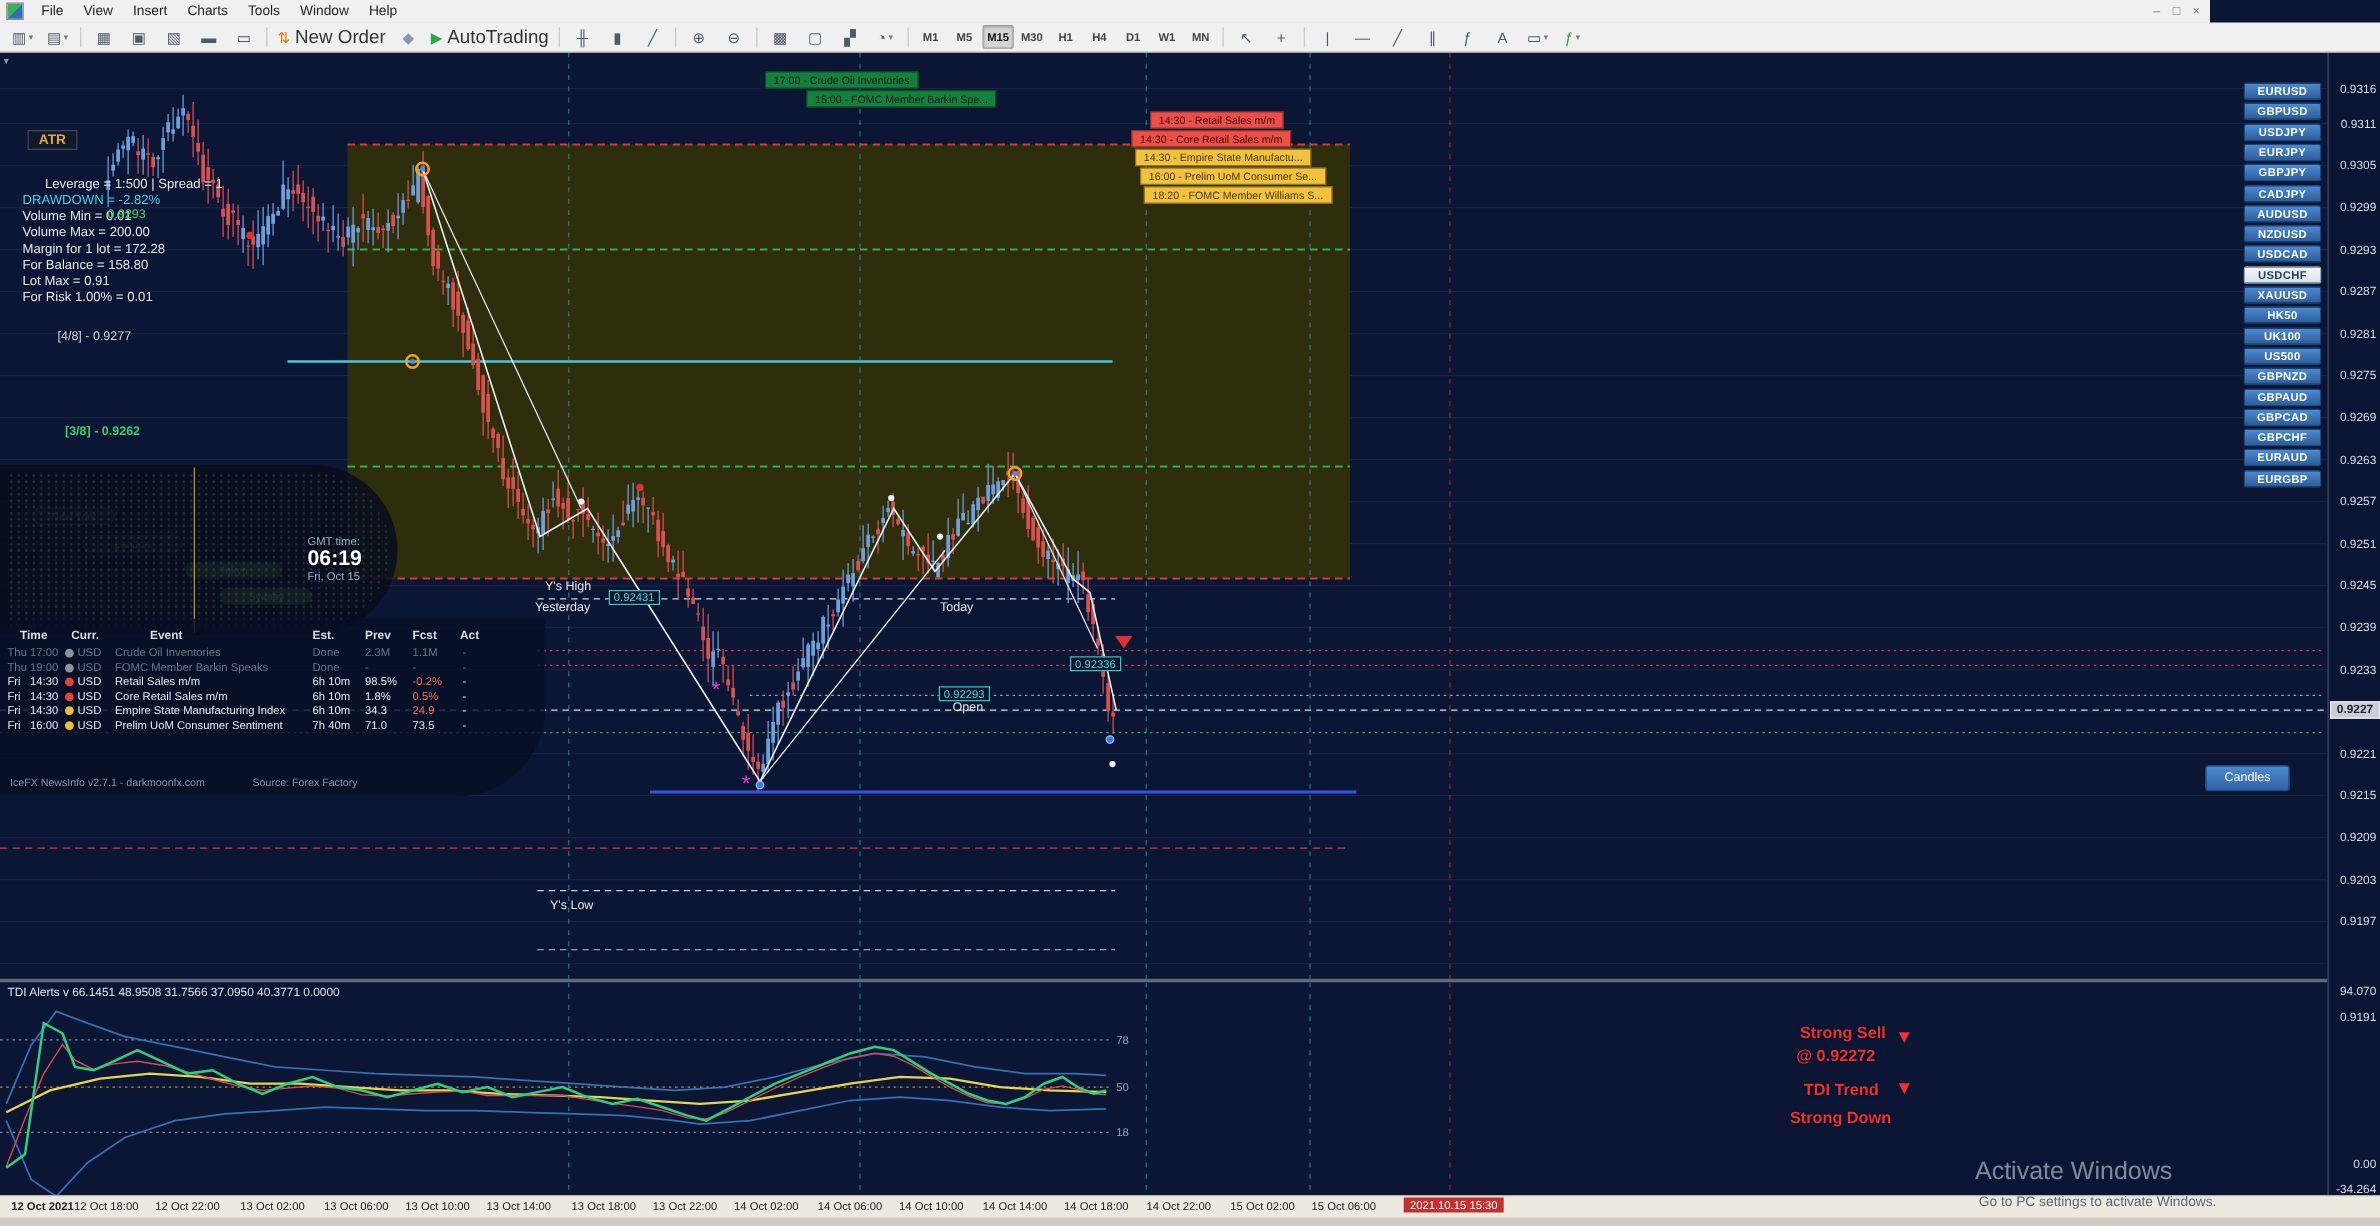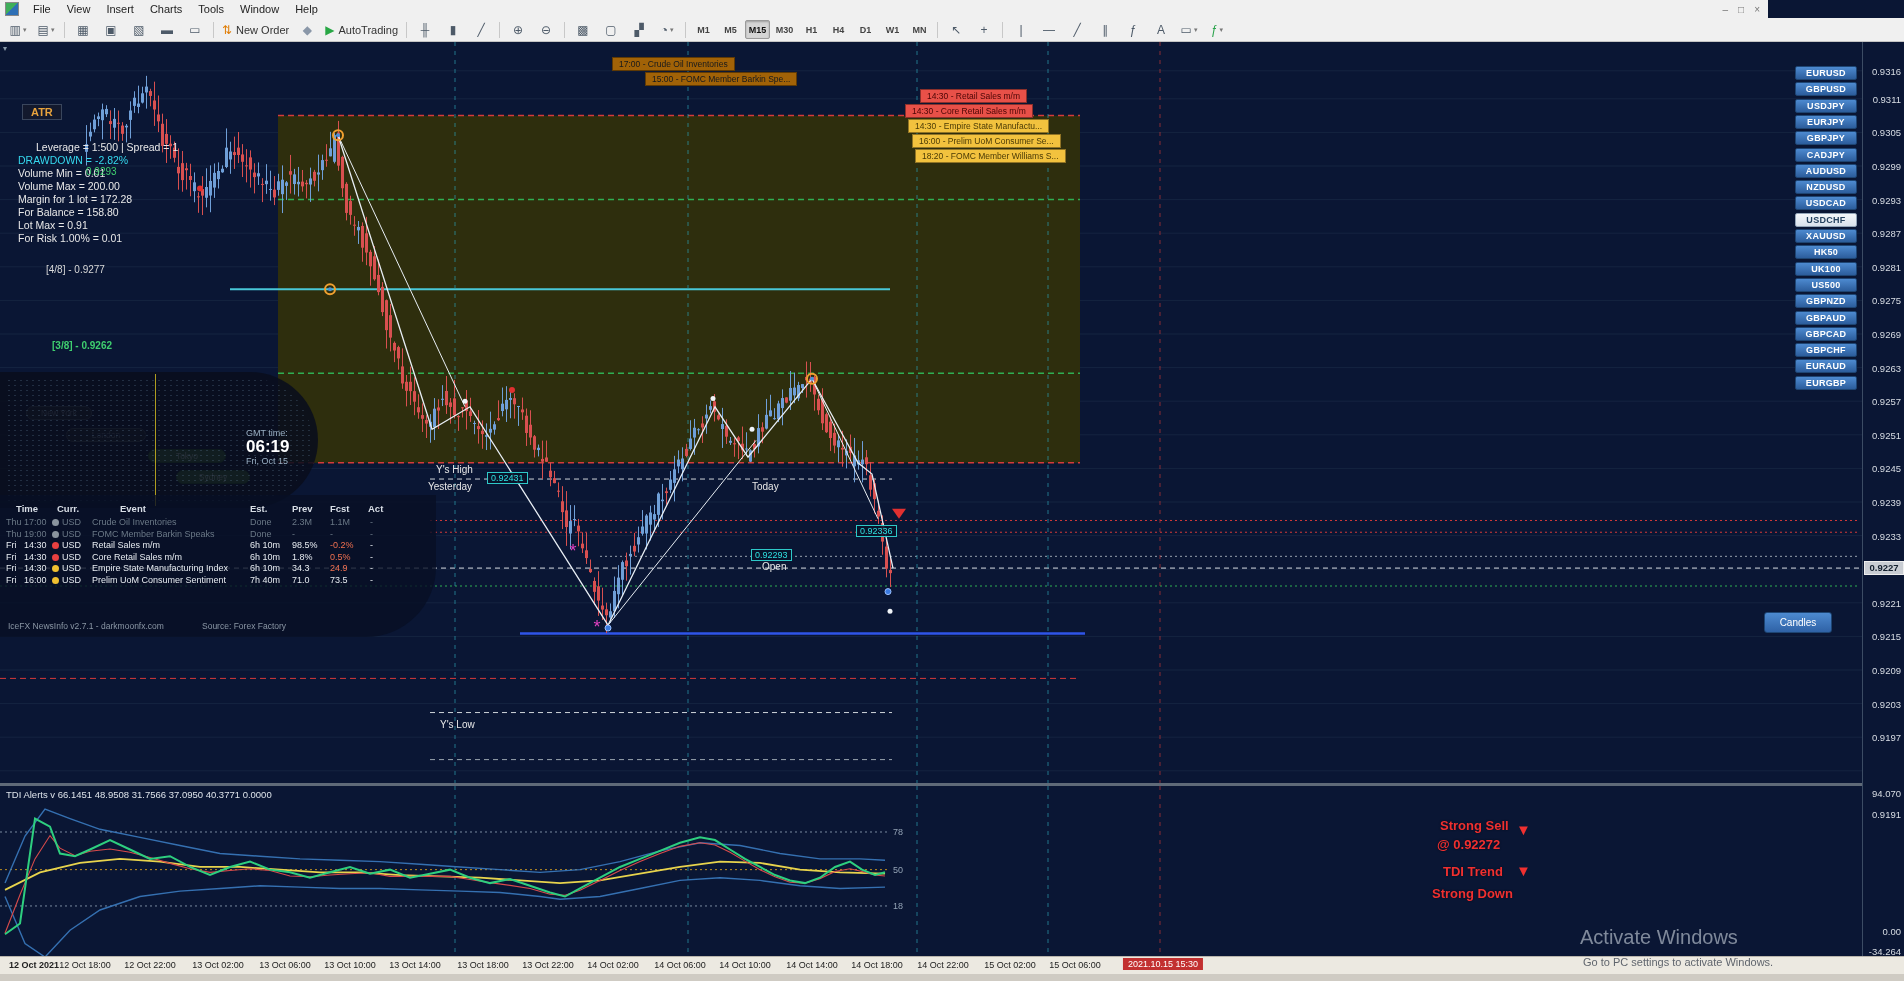--- a/index.html
+++ b/index.html
@@ -5,21 +5,21 @@
   html,body{margin:0;padding:0;background:#000;}
   .app{position:relative;width:1904px;height:981px;overflow:hidden;background:#0a1634;
        font-family:"Liberation Sans","DejaVu Sans",sans-serif;-webkit-font-smoothing:antialiased;}
   
   .menubar{position:absolute;left:0;top:0;width:1768px;height:18px;background:#f0f0f0;border-bottom:1px solid #d6d6d6;display:flex;align-items:center;z-index:10;}
   .appicon{width:12px;height:12px;margin:0 6px 0 5px;background:linear-gradient(135deg,#3fae5a 0 50%,#2e6fb5 50% 100%);border:1px solid #888;}
   .menu-item{font-size:11px;color:#222;padding:1px 8px;cursor:default;}
   .winctl{margin-left:auto;display:flex;gap:10px;padding-right:8px;color:#777;font-size:10px;}
   .toolbar{position:absolute;left:0;top:18px;width:1904px;height:24px;background:#f0f0f0;border-bottom:1px solid #c4c4c4;display:flex;align-items:center;padding-left:4px;z-index:10;box-sizing:border-box;}
   .tbtn{height:20px;min-width:20px;display:flex;align-items:center;justify-content:center;margin:0 1px;border:1px solid transparent;border-radius:2px;color:#4d5a68;font-size:12px;padding:0 2px;}
-  .tbtn .lbl{font-size:11px;color:#333;margin-left:4px;}
+  .tbtn .lbl{font-size:15px;color:#333;margin-left:4px;}
   .tbtn .dd{font-size:7px;color:#777;margin-left:2px;}
   .tsep{width:1px;height:16px;background:#c8c8c8;margin:0 4px;}
   .tfbtn{height:17px;width:23px;display:flex;align-items:center;justify-content:center;font-size:9px;font-weight:bold;color:#444;border:1px solid transparent;margin:0 1px;border-radius:2px;}
   .tfbtn.active{background:#d5d5d5;border:1px solid #9a9a9a;box-shadow:inset 0 1px 2px rgba(0,0,0,.25);color:#111;}
   .searchicon{position:absolute;left:1540px;top:23px;width:14px;height:14px;}
   .searchicon i{display:block;width:8px;height:8px;border:2px solid #666;border-radius:50%;}
   .searchicon b{display:block;width:6px;height:2px;background:#666;transform:rotate(45deg);position:absolute;left:9px;top:10px;}
   
   .chart-bg{position:absolute;left:0;top:42px;width:1862px;height:741px;background:#0a1634;}
   .splitter{position:absolute;left:0;top:783px;width:1862px;height:3px;background:#5f6a78;}
@@ -31,21 +31,21 @@
   .ttick{position:absolute;top:3px;font-size:9px;color:#222;white-space:nowrap;transform:translateX(-50%);}
   .ttick.bold{font-weight:bold;}
   .ttag{position:absolute;top:1px;background:#c23030;color:#fff;font-size:9px;padding:1px 5px;transform:translateX(-50%);white-space:nowrap;}
   .bstrip{position:absolute;left:0;top:974px;width:1904px;height:7px;background:#cfcbc3;z-index:7;}
   svg.layer{position:absolute;left:0;top:0;z-index:2;pointer-events:none;}
   
   .ov{position:absolute;z-index:3;white-space:nowrap;}
   .atrbox{background:rgba(20,26,44,.9);border:1px solid #3a465c;color:#e8a33d;font-size:11px;font-weight:bold;padding:1px 8px;}
   .infoline{font-size:10.5px;}
   .banner{position:absolute;font-size:8.5px;padding:1px 6px;border:1px solid rgba(0,0,0,.4);z-index:3;white-space:nowrap;}
-  .banner.past{background:#a16207;color:#16191d;}
+  .banner.past{background:#15803d;color:#16191d;}
   .banner.high{background:#e85048;color:#4a0505;}
   .banner.medium{background:#f2c23e;color:#4a3a05;}
   .mapblob{position:absolute;left:0;top:372px;width:318px;height:136px;background:rgba(9,14,28,.88);border-radius:0 120px 120px 0;z-index:3;overflow:hidden;}
   .mapdots{position:absolute;inset:6px;background-image:radial-gradient(#55708a 1px,transparent 1.2px);background-size:6px 5px;opacity:.33;border-radius:0 120px 120px 0;}
   .mapline{position:absolute;left:155px;top:2px;width:1px;height:132px;background:#d8c020;opacity:.8;}
   .sess{position:absolute;height:12px;font-size:8.5px;display:flex;align-items:center;justify-content:center;border-radius:7px;border:1px solid #55606c;background:rgba(40,46,54,.92);color:#9aa6b2;}
   .sess.active{background:#4a8f3a;border-color:#2f6a24;color:#eaffe2;}
   .gmt{position:absolute;left:246px;top:428px;text-align:left;color:#9ab0c4;z-index:4;}
   .gmt .l1{font-size:9px;}
   .gmt .l2{font-size:17px;font-weight:bold;color:#fff;line-height:18px;}

